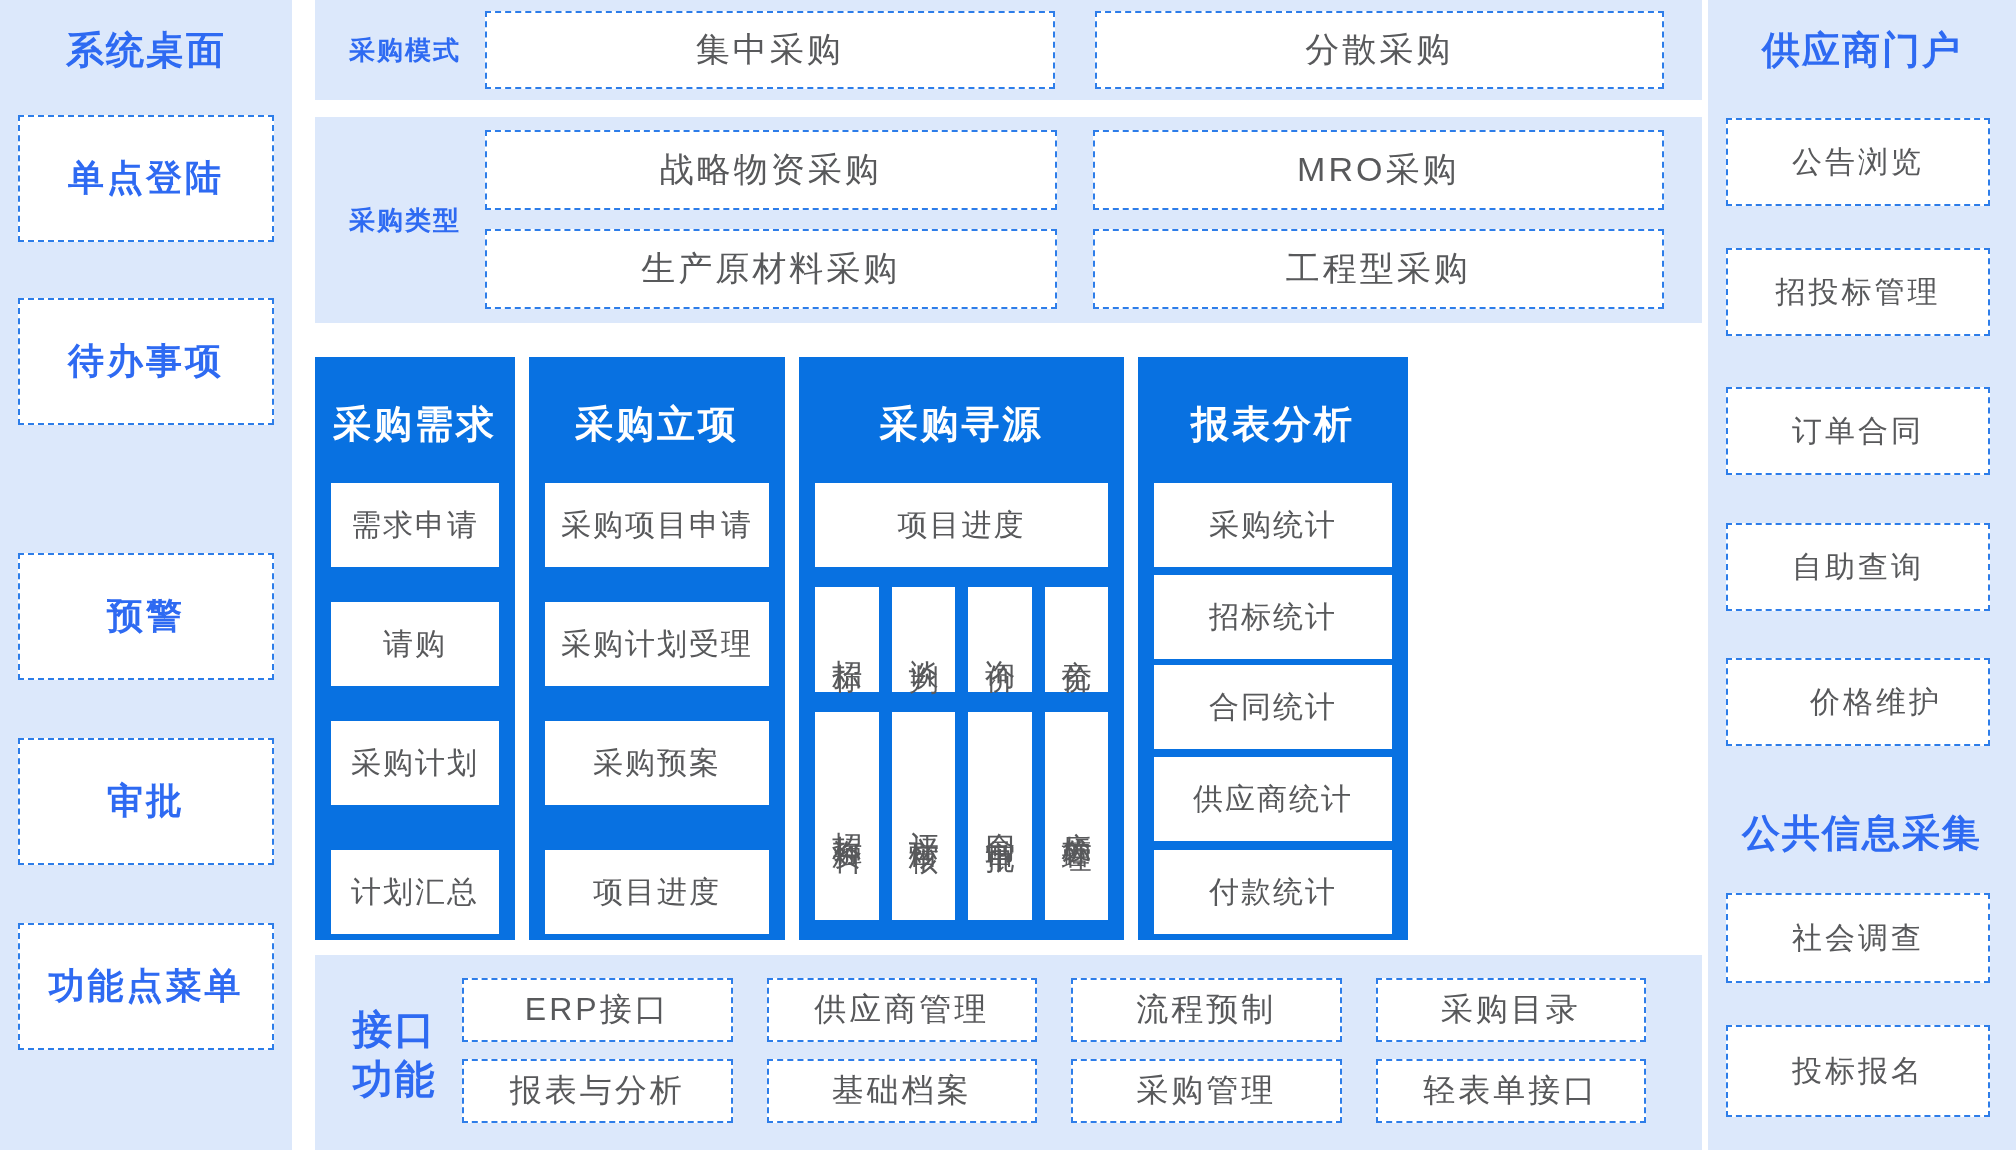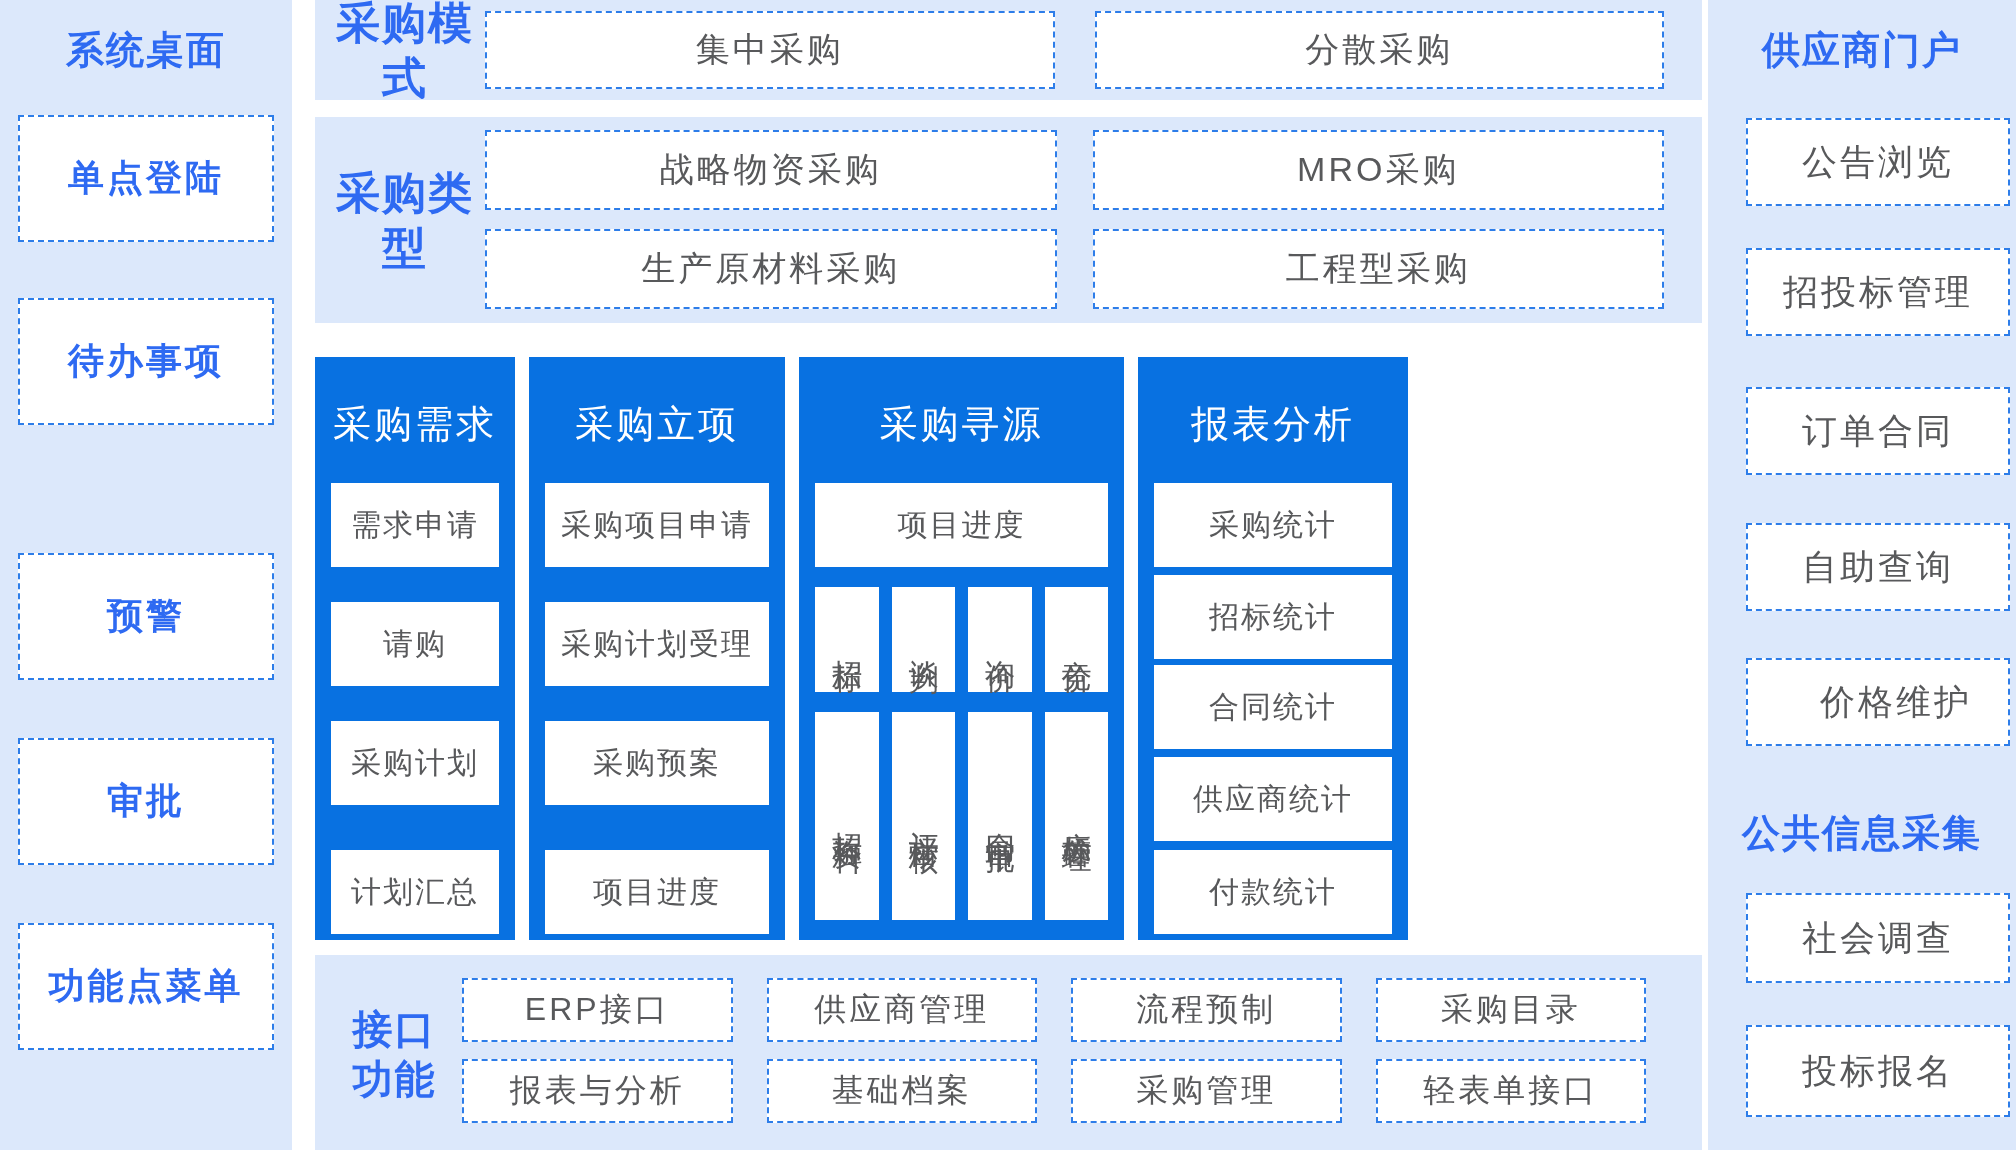--- a/index.html
+++ b/index.html
@@ -16,42 +16,42 @@
   .dashed-box{
     position:absolute;background:#ffffff;border:2px dashed #2d7de9;
     display:flex;align-items:center;justify-content:center;
     color:#58595b;font-size:34px;letter-spacing:3px;box-sizing:border-box;
   }
   .side-item{color:#2e6af2;font-size:36px;font-weight:600;}
   
   #left-sidebar{left:0;top:0;width:292px;height:1150px;}
   #right-sidebar{left:1708px;top:0;width:308px;height:1150px;}
   #left-sidebar .dashed-box{left:18px;width:256px;height:127px;}
-  #right-sidebar .dashed-box{left:38px;width:264px;height:88px;font-size:35px;}
+  #right-sidebar .dashed-box{left:18px;width:264px;height:88px;font-size:30px;}
   
   #middle{position:absolute;left:315px;top:0;width:1387px;height:1150px;}
   .band{position:absolute;left:0;width:100%;background:#dce8fb;display:flex;box-sizing:border-box;}
   .band-label{
     flex:0 0 160px;display:flex;align-items:center;justify-content:center;
-    color:#2e6af2;font-size:44px;font-weight:600;letter-spacing:2px;line-height:1.25;
+    color:#2e6af2;font-size:26px;font-weight:600;letter-spacing:2px;line-height:1.25;
     text-align:center;
   }
   #band-mode{top:0;height:100px;padding:11px 38px 11px 10px;}
   #band-mode .band-boxes{flex:1;display:flex;gap:40px;}
   #band-mode .dashed-box{position:relative;flex:1;height:78px;}
   #band-type{top:117px;height:206px;padding:13px 38px 13px 10px;}
   #band-type .band-boxes{flex:1;display:flex;flex-wrap:wrap;column-gap:36px;row-gap:18px;}
   #band-type .dashed-box{position:relative;flex:0 0 calc(50% - 18px);height:80px;}
   
   #columns{position:absolute;left:0;top:357px;width:100%;height:583px;display:flex;gap:14px;}
   .col{position:relative;background:#0871e1;height:583px;}
   .col1{width:200px;}.col2{width:256px;}.col3{width:325px;}.col4{width:280px;}.col5{width:270px;}
   .col-header{
     position:absolute;top:42px;left:0;right:0;text-align:center;
-    color:#ffffff;font-size:38px;font-weight:400;letter-spacing:3px;
+    color:#ffffff;font-size:38px;font-weight:700;letter-spacing:3px;
   }
   .white-box{
     position:absolute;left:16px;right:16px;height:84px;background:#ffffff;
     display:flex;align-items:center;justify-content:center;
     color:#58595b;font-size:30px;letter-spacing:2px;
   }
   .r1{top:126px;}.r2{top:245px;}.r3{top:364px;}.r4{top:493px;}
   .s1{top:126px;}.s2{top:218px;}.s3{top:308px;}.s4{top:400px;}.s5{top:493px;}
   .vrow{position:absolute;left:16px;right:16px;display:flex;gap:13px;}
   .vrow1{top:230px;height:105px;}

